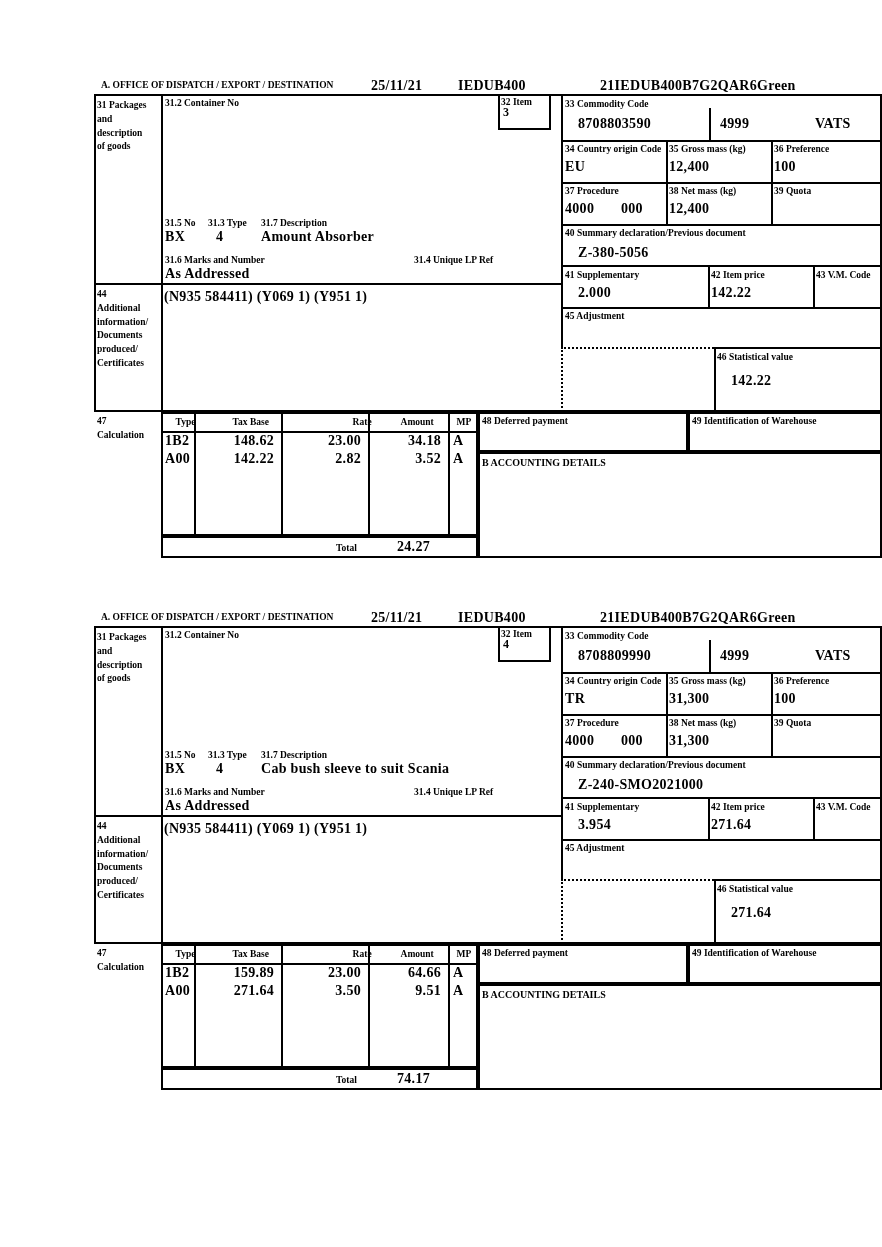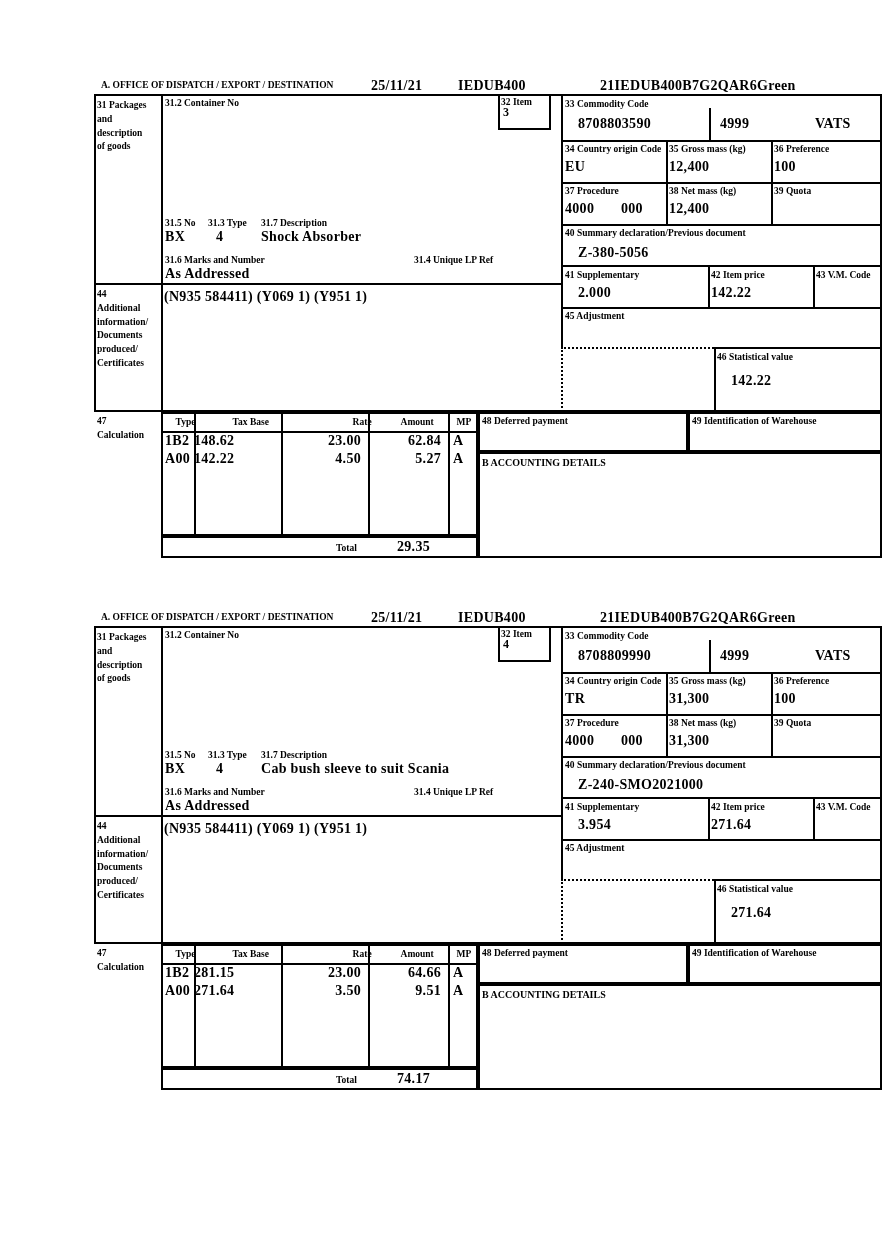--- a/index.html
+++ b/index.html
@@ -17,21 +17,21 @@
   .vline{border-left:2px solid #000;width:0}
   .hline{border-top:2px solid #000;height:0}
   .vdot{border-left:2px dotted #000;width:0}
   .hdot{border-top:2px dotted #000;height:0}
   .calcrow{left:145px;width:317px;display:flex}
   .ch{font:bold 9.5px/17px "Liberation Serif",serif;text-align:center}
   .c0{width:52px}.c1{width:87px}.c2{width:87px;text-align:right;padding-right:2px}
   .c3{width:80px;text-align:right;padding-right:16px}.c4{width:30px}
   .drow{height:18px;line-height:18px}
   .d0{width:33px;padding-left:4px}
-  .d1{width:87px;padding-right:21px}
+  .d1{width:87px;text-align:right;padding-right:7px}
   .d2{width:87px;text-align:right;padding-right:7px}
   .d3{width:80px;text-align:right;padding-right:7px}
   .d4{width:30px;padding-left:5px}
 </style>
 </head>
 <body>
 
 <div id="page">
 <section class="sec">
 
@@ -76,21 +76,21 @@
   <div class="lbl abs" style="left:149px;top:20px">31.2 Container No</div>
   <div class="val v12 abs" style="left:160px;top:33px"></div>
   <div class="lbl abs" style="left:485px;top:19px">32 Item</div>
   <div class="val v12 abs" style="left:487px;top:28px">3</div>
 
   <div class="lbl abs" style="left:149px;top:140px">31.5 No</div>
   <div class="lbl abs" style="left:192px;top:140px">31.3 Type</div>
   <div class="lbl abs" style="left:245px;top:140px">31.7 Description</div>
   <div class="val abs" style="left:149px;top:151px">BX</div>
   <div class="val abs" style="left:200px;top:151px">4</div>
-  <div class="val abs" style="left:245px;top:151px">Shock Absorber</div>
+  <div class="val abs" style="left:245px;top:151px">Amount Absorber</div>
 
   <div class="lbl abs" style="left:149px;top:177px">31.6 Marks and Number</div>
   <div class="lbl abs" style="left:398px;top:177px">31.4 Unique LP Ref</div>
   <div class="val abs" style="left:149px;top:188px">As Addressed</div>
   <div class="val abs" style="left:398px;top:188px"></div>
 
   <div class="val abs" style="left:148px;top:211px">(N935 584411) (Y069 1) (Y951 1)</div>
 
   <div class="lbl abs" style="left:549px;top:21px">33 Commodity Code</div>
   <div class="val abs" style="left:562px;top:38px">8708803590</div>
@@ -139,43 +139,43 @@
     <div class="ch c0">Type</div>
     <div class="ch c1">Tax Base</div>
     <div class="ch c2">Rate</div>
     <div class="ch c3">Amount</div>
     <div class="ch c4">MP</div>
   </div>
   <div class="abs calcrow val drow" style="top:354px">
     <div class="d0">1B2</div>
     <div class="d1">148.62</div>
     <div class="d2">23.00</div>
-    <div class="d3">62.84</div>
+    <div class="d3">34.18</div>
     <div class="d4">A</div>
   </div>
   <div class="abs calcrow val drow" style="top:372px">
     <div class="d0">A00</div>
     <div class="d1">142.22</div>
-    <div class="d2">4.50</div>
-    <div class="d3">5.27</div>
+    <div class="d2">2.82</div>
+    <div class="d3">3.52</div>
     <div class="d4">A</div>
   </div>
 
   <div class="abs box" style="left:462px;top:334px;width:210px;height:40px"></div>
   <div class="abs box" style="left:672px;top:334px;width:194px;height:40px"></div>
   <div class="abs box" style="left:462px;top:374px;width:404px;height:106px"></div>
   <div class="lbl abs" style="left:466px;top:338px">48 Deferred payment</div>
   <div class="val v12 abs" style="left:466px;top:352px"></div>
   <div class="lbl abs" style="left:676px;top:338px">49 Identification of Warehouse</div>
   <div class="val v12 abs" style="left:676px;top:352px"></div>
   <div class="lbl abs" style="left:466px;top:379px;font-size:10px">B ACCOUNTING DETAILS</div>
 
   <div class="abs box" style="left:145px;top:458px;width:317px;height:22px"></div>
   <div class="lbl abs" style="left:320px;top:465px">Total</div>
-  <div class="val abs" style="left:381px;top:461px">29.35</div>
+  <div class="val abs" style="left:381px;top:461px">24.27</div>
 
 </section>
 
 <section class="sec">
 
   <div class="lbl abs" style="left:85px;top:2px">A.  OFFICE OF DISPATCH / EXPORT / DESTINATION</div>
   <div class="val abs" style="left:355px;top:0">25/11/21</div>
   <div class="val abs" style="left:442px;top:0">IEDUB400</div>
   <div class="val abs" style="left:584px;top:0">21IEDUB400B7G2QAR6Green</div>
 
@@ -276,21 +276,21 @@
 
   <div class="abs calcrow" style="top:336px">
     <div class="ch c0">Type</div>
     <div class="ch c1">Tax Base</div>
     <div class="ch c2">Rate</div>
     <div class="ch c3">Amount</div>
     <div class="ch c4">MP</div>
   </div>
   <div class="abs calcrow val drow" style="top:354px">
     <div class="d0">1B2</div>
-    <div class="d1">281.15</div>
+    <div class="d1">159.89</div>
     <div class="d2">23.00</div>
     <div class="d3">64.66</div>
     <div class="d4">A</div>
   </div>
   <div class="abs calcrow val drow" style="top:372px">
     <div class="d0">A00</div>
     <div class="d1">271.64</div>
     <div class="d2">3.50</div>
     <div class="d3">9.51</div>
     <div class="d4">A</div>

